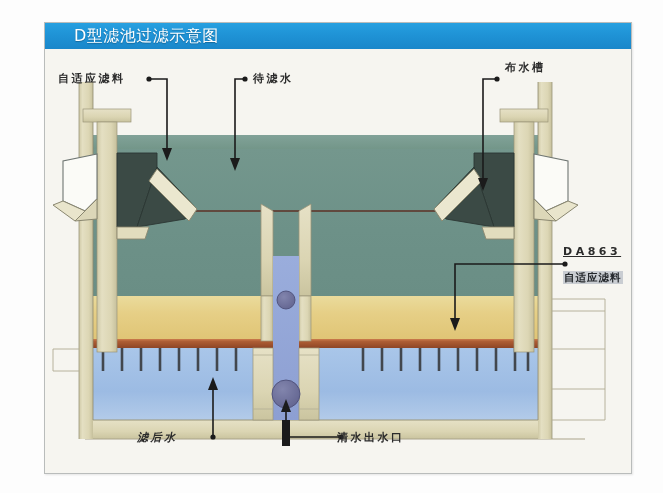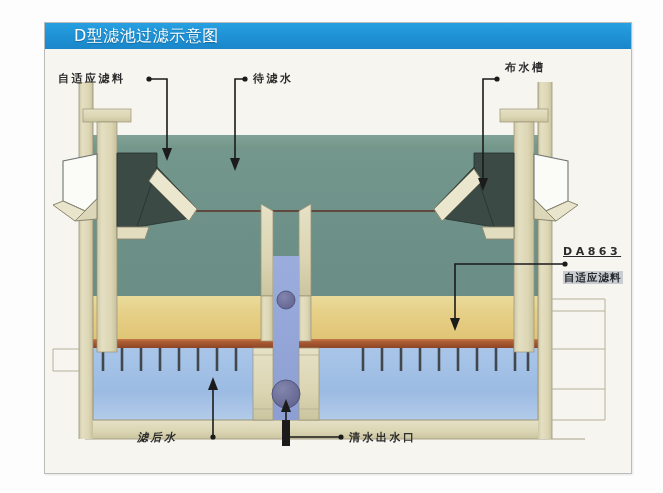--- a/index.html
+++ b/index.html
@@ -301,16 +301,16 @@
     <div class="lbl" style="left:208px; top:23px;font-family:Liberation Serif, serif;">待滤水</div>
 
     <div class="lbl" style="left:460px; top:12px;">布水槽</div>
 
     <div class="lbl mono" style="left:518px; top:196px;">DA863</div>
 
     <div class="lbl sub" style="left:518px; top:210px;margin-top:12px;">自适应滤料</div>
 
     <div class="lbl" style="left:92px; top:382px;font-style:italic;">滤后水</div>
 
-    <div class="lbl" style="left:304px; top:382px;">清水出水口</div>
+    <div class="lbl" style="left:292px; top:382px;">清水出水口</div>
 
   </div>
 </div>
 
 </body></html>

